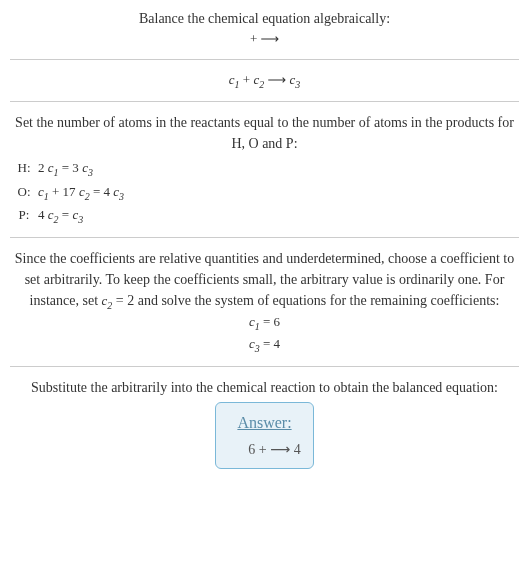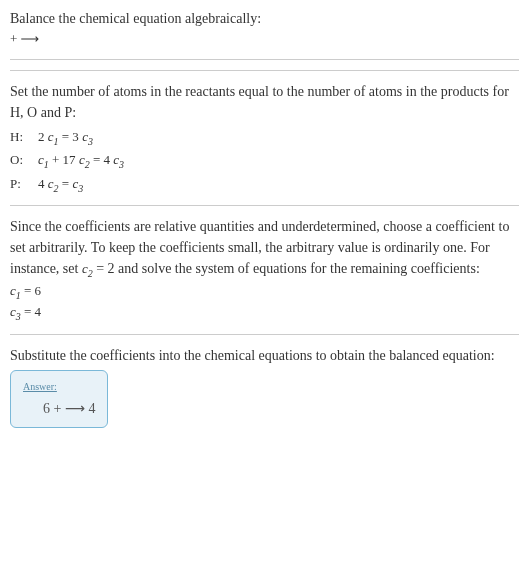--- a/index.html
+++ b/index.html
@@ -11,20 +11,21 @@
       font-family: Georgia, 'Times New Roman', serif;
       font-size: 14px;
       color: #333;
       background: #fff;
       width: 529px;
       padding: 8px 10px;
       line-height: 1.5;
     }
     .section {
       margin-bottom: 6px;
+      text-align: center;
     }
     hr {
       border: none;
       border-top: 1px solid #ccc;
       margin: 10px 0;
     }
     .math {
       font-family: Georgia, serif;
       font-style: italic;
       font-size: 13px;
@@ -52,21 +53,21 @@
     .answer-box {
       border: 1px solid #7ab8d8;
       border-radius: 6px;
       background: #e8f2f8;
       padding: 8px 12px;
       display: inline-block;
       margin-top: 4px;
     }
     .answer-label {
       color: #5a8ca8;
-      font-size: 10px;
+      font-size: 16px;
       margin-bottom: 4px;
       text-decoration: underline;
     }
     .answer-content {
       color: #555;
       font-size: 14px;
       padding-left: 20px;
     }
   </style>
 </head>
@@ -75,20 +76,23 @@
 <div class="section">
   <div>Balance the chemical equation algebraically:</div>
   <div class="math">
     <span class="arrow"> +  ⟶ </span>
   </div>
 </div>
 
 <hr>
 
 <div class="section">
+  <div class="math">
+    <span>c</span><span class="sub">1</span><span class="arrow">  + </span><span>c</span><span class="sub">2</span><span class="arrow">   ⟶ </span><span>c</span><span class="sub">3</span>
+  </div>
 </div>
 
 <hr>
 
 <div class="section">
   <div>Set the number of atoms in the reactants equal to the number of atoms in the products for H, O and P:</div>
   <div class="element-table">
     <div class="element-row math">
       <span class="element-label" style="font-style:normal">H: </span>
       <span>
@@ -120,18 +124,18 @@
     <span>c</span><span class="sub">1</span><span style="font-style:normal"> = 6</span>
   </div>
   <div class="math">
     <span>c</span><span class="sub">3</span><span style="font-style:normal"> = 4</span>
   </div>
 </div>
 
 <hr>
 
 <div class="section">
-  <div>Substitute the coefficients into the chemical equations to obtain the balanced equation:</div>
+  <div>Substitute the arbitrarily into the chemical reaction to obtain the balanced equation:</div>
   <div class="answer-box">
     <div class="answer-label">Answer:</div>
     <div class="answer-content">6  +  ⟶ 4 </div>
   </div>
 </div>
 
 </body></html>

